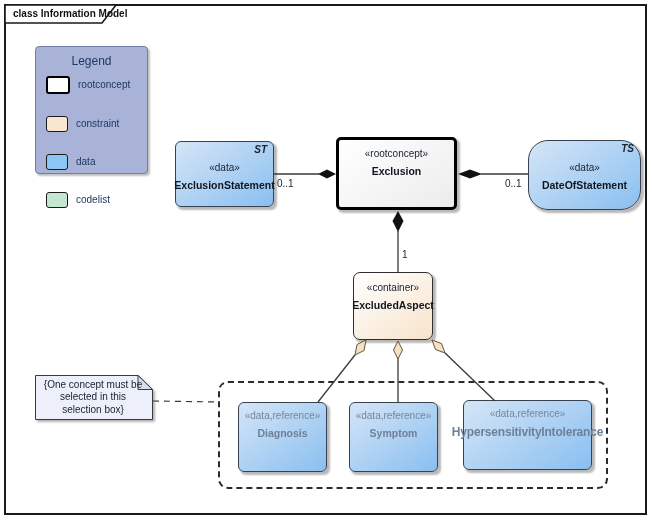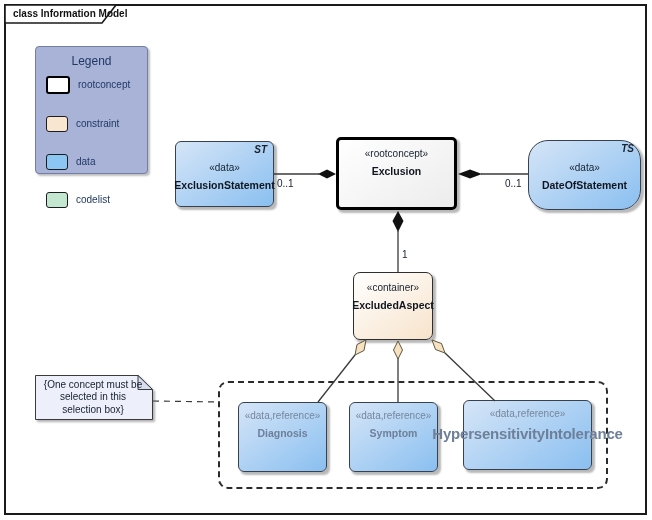--- a/index.html
+++ b/index.html
@@ -26,21 +26,21 @@
   .uml-class{position:absolute;box-sizing:border-box;border:1px solid #38414f;border-radius:6px;
     box-shadow:2.5px 2.5px 2px rgba(0,0,0,0.28);text-align:center;display:flex;
     flex-direction:column;align-items:center;gap:6px;}
   .fill-data{background:linear-gradient(145deg,#d5e5f7 0%,#8abff0 100%);}
   .fill-root{background:linear-gradient(145deg,#ffffff 0%,#ececec 100%);border:3px solid #000;border-radius:5px;}
   .fill-container{background:linear-gradient(145deg,#ffffff 0%,#f7e3cb 100%);border:1.6px solid #2e2e2e;border-radius:7px;}
   .stereo{font-size:10px;color:#16202e;}
   .cname{font-size:10.5px;font-weight:bold;color:#10161f;white-space:nowrap;}
   .muted .stereo{color:#76869d;}
   .muted .cname{color:#6e8099;}
-  .cname.tight{font-size:15px;letter-spacing:-0.2px;}
+  .cname.tight{font-size:12px;letter-spacing:-0.2px;}
   .corner-tag{position:absolute;top:2px;right:6px;font-size:10px;font-weight:bold;font-style:italic;color:#1a2330;}
   
   .selection-boundary{position:absolute;left:218px;top:381px;width:390px;height:108px;
     border:2px dashed #2b2b2b;border-radius:10px;box-sizing:border-box;background:transparent;}
   
   .note-svg{position:absolute;left:35px;top:375px;filter:drop-shadow(2px 2px 1px rgba(0,0,0,0.3));}
   .note-text{position:absolute;left:40px;top:379px;width:106px;font-size:10px;line-height:1.23;color:#16202e;text-align:center;}
   
   .overlay{position:absolute;left:0;top:0;pointer-events:none;}
   .mult{position:absolute;font-size:10px;color:#16202e;}

